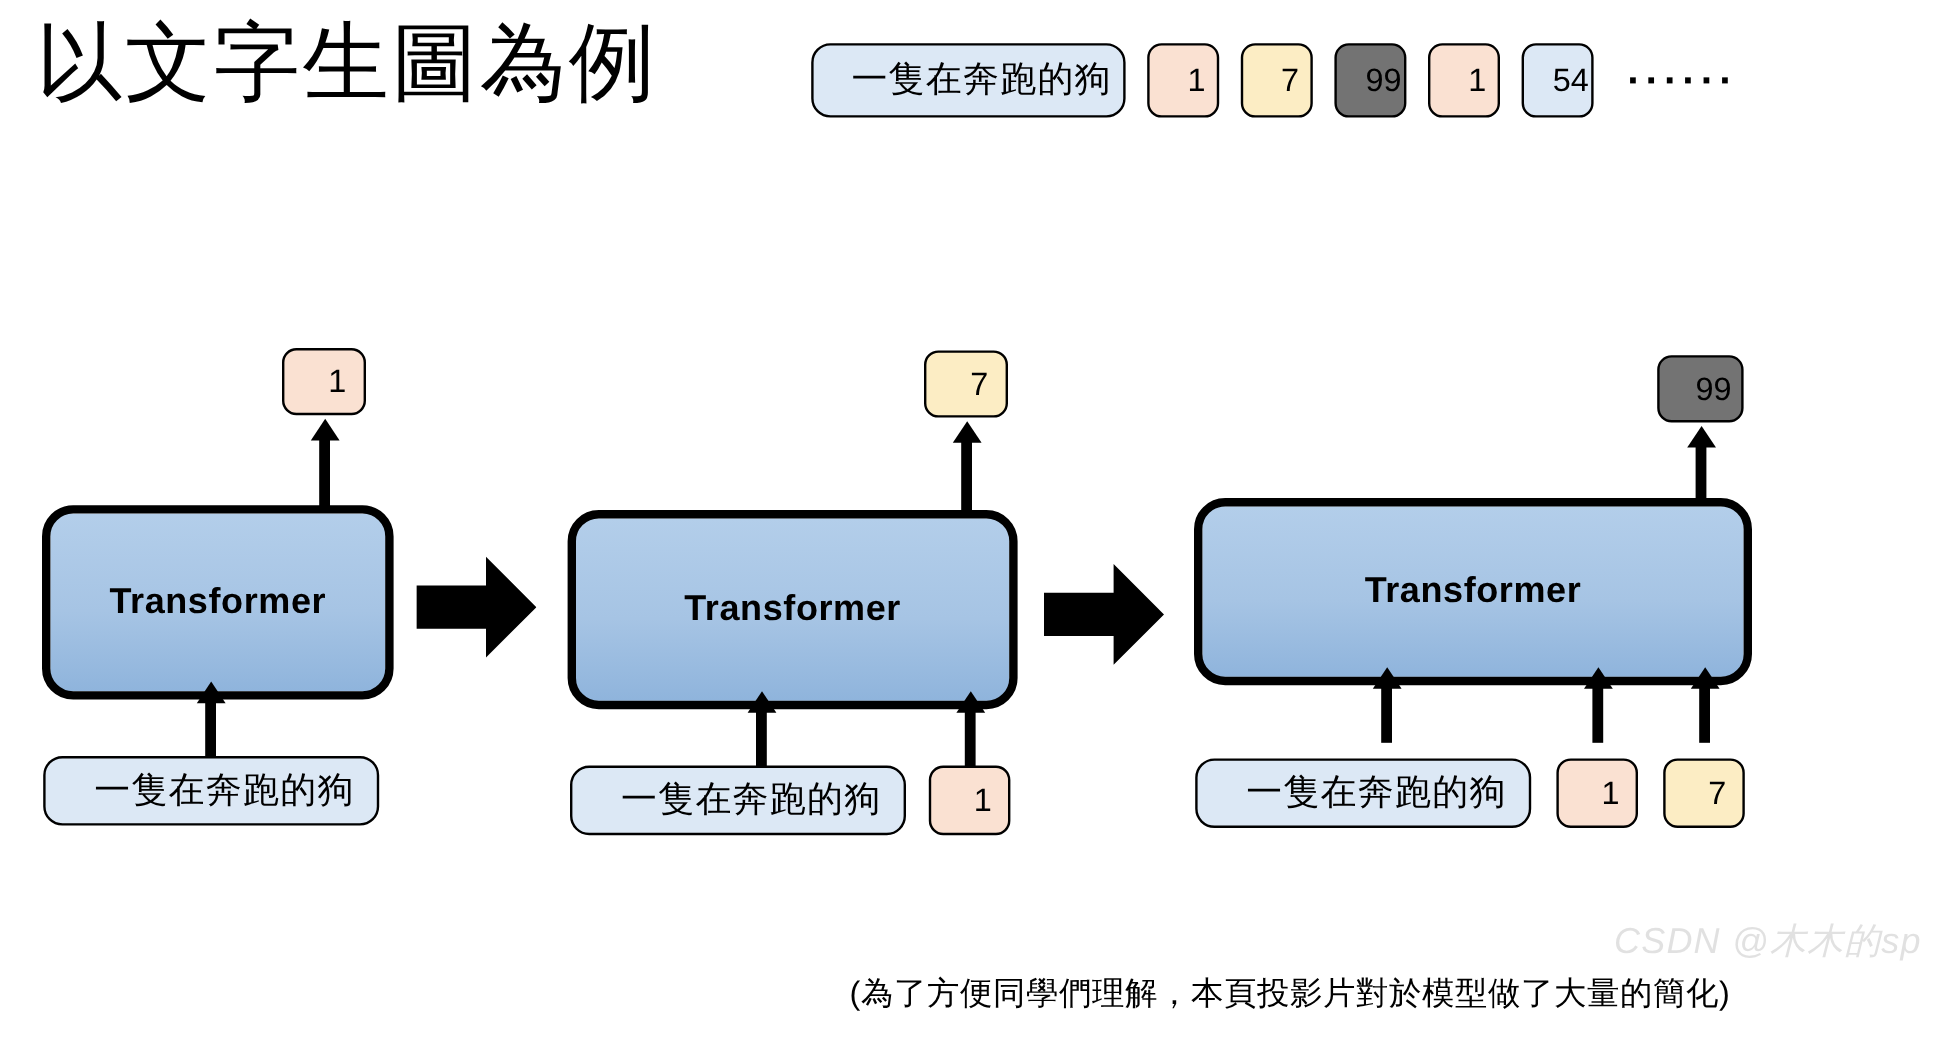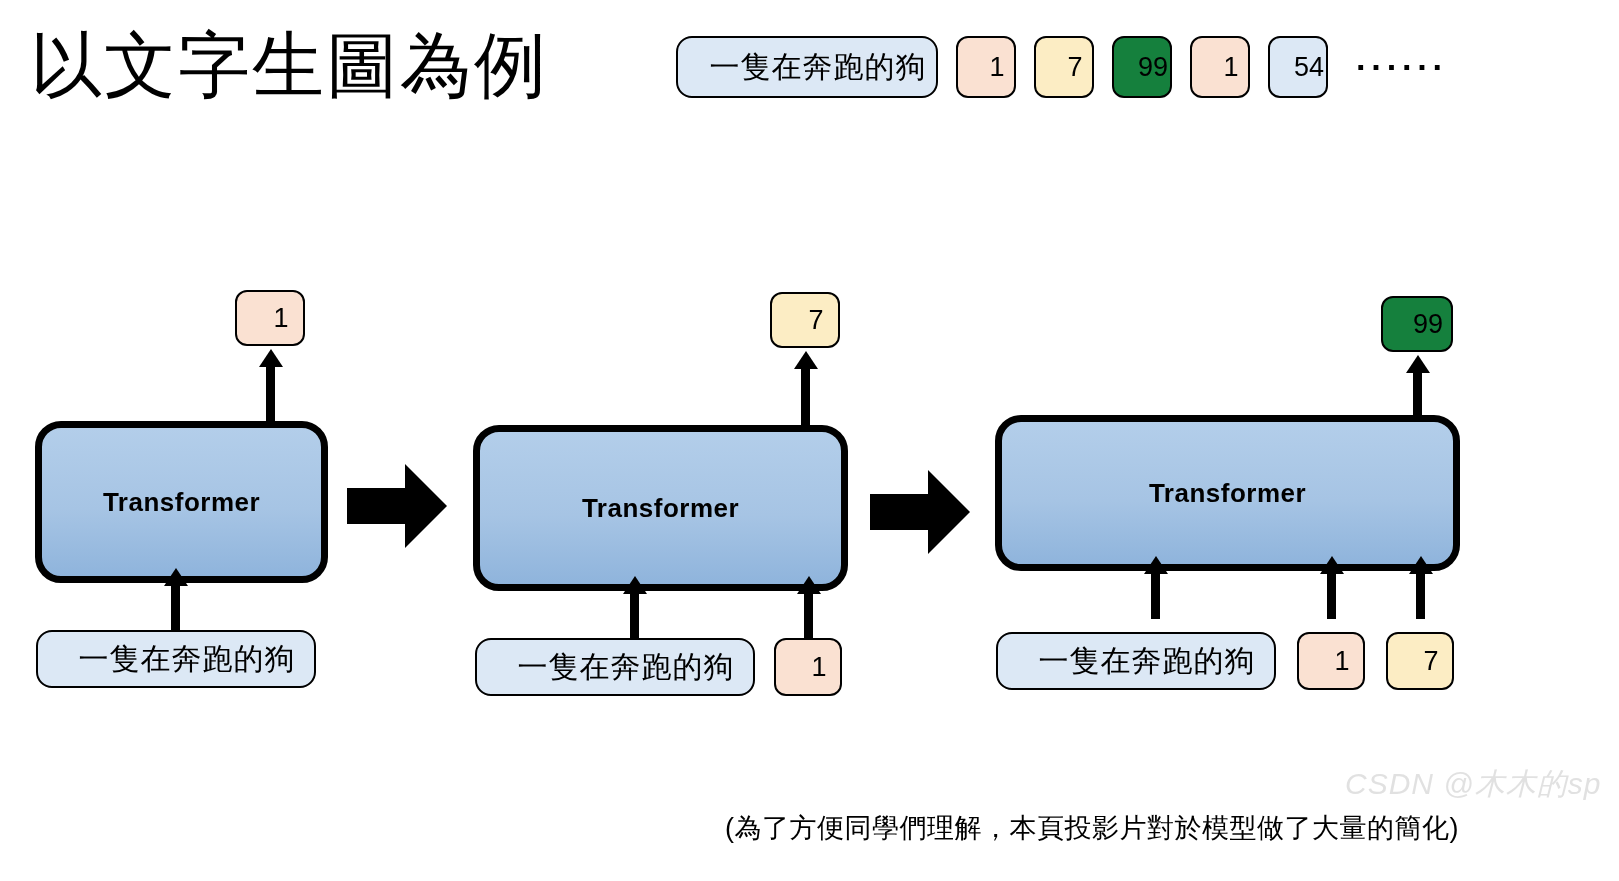--- a/index.html
+++ b/index.html
@@ -13,21 +13,21 @@
     position: relative;
     overflow: hidden;
     font-family: "Liberation Sans", "DejaVu Sans", sans-serif;
     color: #000000;
   }
 
   
   #slide-title {
     position: absolute;
     left: 30px;
-    top: 28px;
+    top: 16px;
     font-size: 72px;
     font-weight: 400;
     letter-spacing: 2px;
     line-height: 1.05;
     white-space: nowrap;
     color: #000;
   }
 
   
   .tokbox {
@@ -46,21 +46,21 @@
   .tokbox.prompt {
     border-radius: 16px;
     font-size: 30px;
     letter-spacing: 1px;
   }
 
   
   .c-blue   { background: #dce8f5; }
   .c-peach  { background: #fae1d2; }
   .c-yellow { background: #fcedc4; }
-  .c-green  { background: #15803d; }
+  .c-green  { background: #737373; }
 
   
   #top-sequence {
     position: absolute;
     left: 676px;
     top: 36px;
     height: 62px;
     display: flex;
     align-items: center;
     gap: 18px;
@@ -84,21 +84,21 @@
   
   .tblock {
     position: absolute;
     box-sizing: border-box;
     border: 7px solid #000;
     border-radius: 26px;
     background: linear-gradient(180deg, #b3ceea 0%, #a6c4e4 55%, #8fb4dc 100%);
     display: flex;
     align-items: center;
     justify-content: center;
-    font-size: 26px;
+    font-size: 30px;
     font-weight: 700;
     letter-spacing: 0.5px;
     color: #000;
   }
 
   
   .arrow-up {
     position: absolute;
     width: 9px;
     background: #000;
@@ -119,21 +119,21 @@
   .block-arrow {
     position: absolute;
     width: 100px;
     height: 88px;
   }
   .block-arrow svg { display: block; width: 100%; height: 100%; }
 
   
   #caption {
     position: absolute;
-    left: 725px;
+    left: 708px;
     top: 810px;
     font-size: 27px;
     letter-spacing: 0.5px;
     white-space: nowrap;
     color: #000;
   }
   #watermark {
     position: absolute;
     left: 1345px;
     top: 764px;

